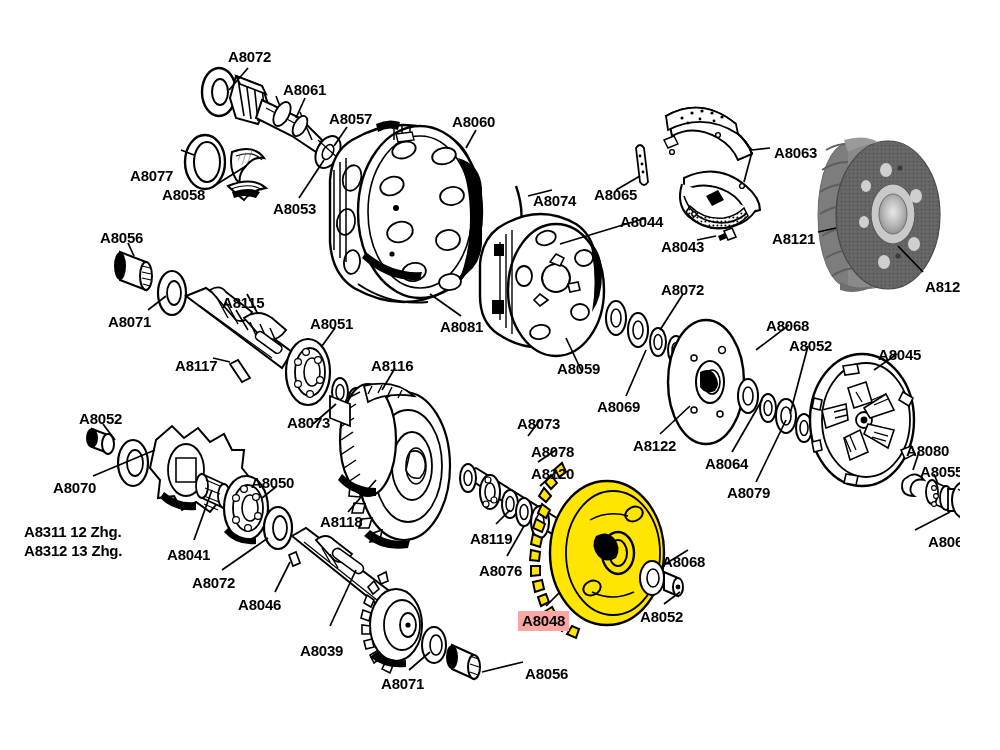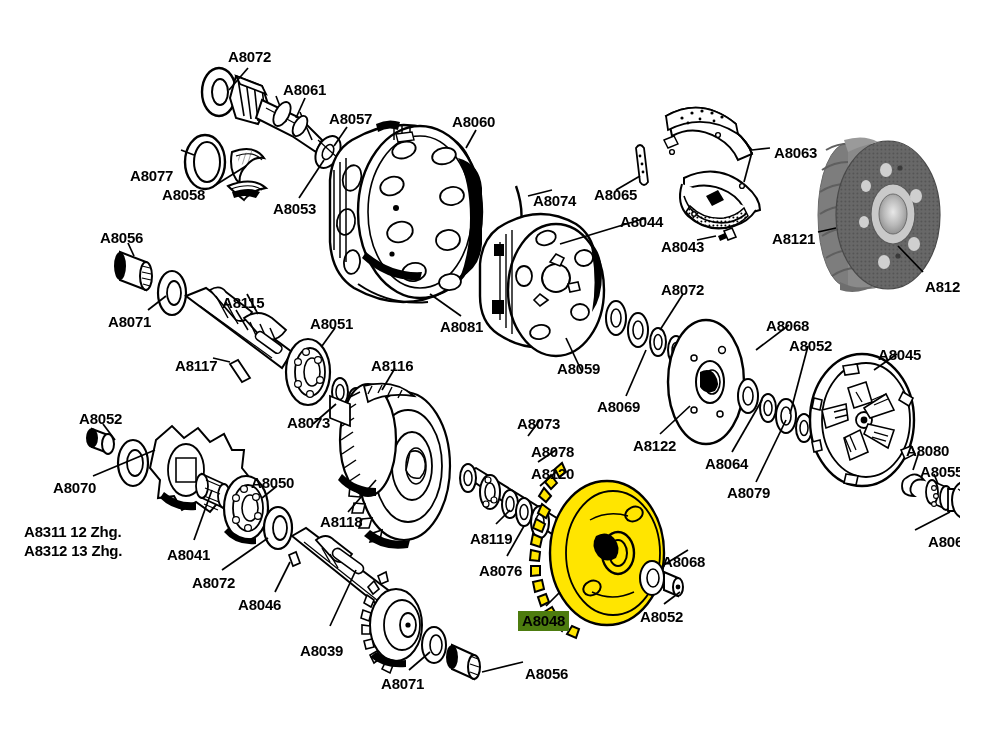--- a/index.html
+++ b/index.html
@@ -26,21 +26,21 @@
     position: absolute;
     font-family: "Liberation Sans", "DejaVu Sans", sans-serif;
     font-size: 15px;
     font-weight: bold;
     color: #000000;
     white-space: nowrap;
     letter-spacing: -0.2px;
     line-height: 17px;
   }
   .lbl.hl {
-    background: #4d7c0f;
+    background: #fca5a5;
     padding: 1px 4px 2px 4px;
   }
   .lbl.two {
     line-height: 19px;
   }
 </style>
 </head>
 <body>
 
 <div id="page">

